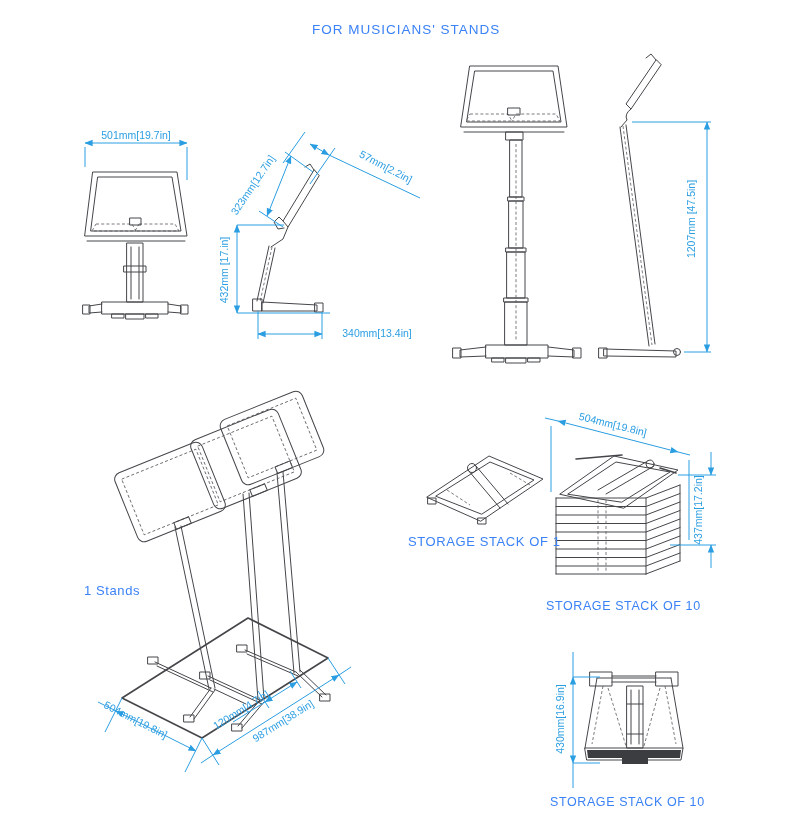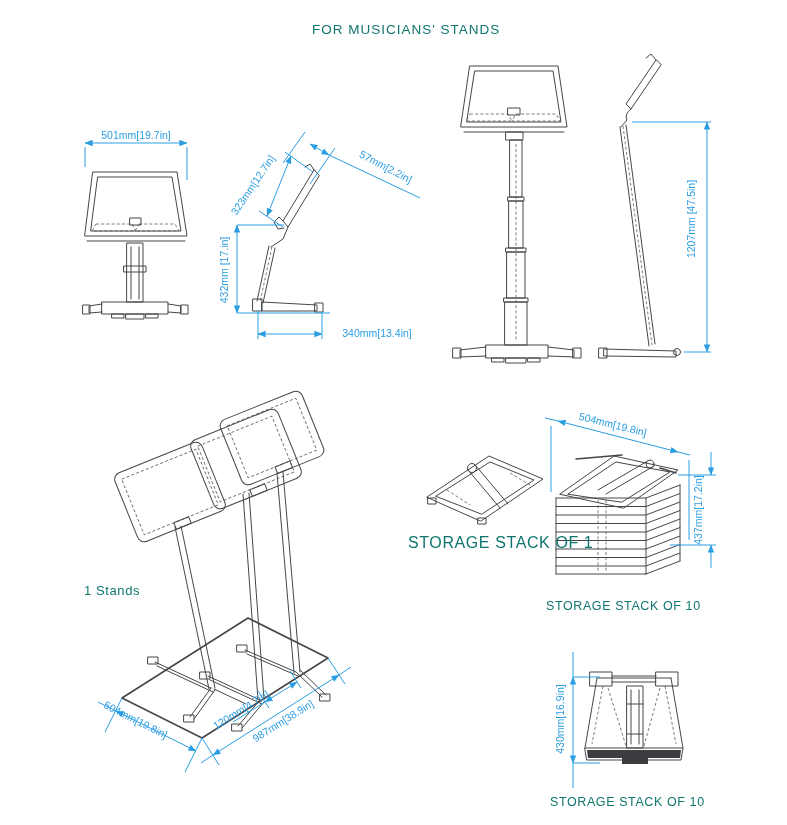--- a/index.html
+++ b/index.html
@@ -1,18 +1,18 @@
 <!DOCTYPE html>
 <html><head>
 <meta charset="utf-8">
 <style>
   html,body{margin:0;padding:0;background:#fff;}
   .canvas{position:relative;width:787px;height:825px;background:#ffffff;overflow:hidden;
           font-family:"Liberation Sans",sans-serif;}
-  .lbl{position:absolute;color:#0f766e;letter-spacing:.6px;white-space:nowrap;}
+  .lbl{position:absolute;color:#3b82f6;letter-spacing:.6px;white-space:nowrap;}
   .lbl.title{font-size:13.5px;letter-spacing:1px;}
   .lbl.sub{font-size:13px;}
   svg.sheet{position:absolute;left:0;top:0;}
   .art{stroke:#45464a;fill:none;stroke-width:1;stroke-linejoin:round;stroke-linecap:round;}
   .art2{stroke:#45464a;fill:none;stroke-width:1.6;stroke-linejoin:round;stroke-linecap:round;}
   .artd{stroke:#5a5b60;fill:none;stroke-width:.8;stroke-dasharray:3 2.2;}
   .artf{fill:#3c3d41;stroke:none;}
   .dim{stroke:#2b9ee2;fill:none;stroke-width:1;}
   .dimt{fill:#2b9ee2;font-size:10.5px;font-family:"Liberation Sans",sans-serif;}
 </style>
@@ -252,17 +252,17 @@
       <g>
         <path class="dim" d="M573,677 H600 M573,763 H600"></path>
         <path class="dim" d="M573,652 V677 M573,788 V763"></path>
         <path class="dim" marker-start="url(#ar)" marker-end="url(#ar)" d="M573,677 V763"></path>
         <text class="dimt" transform="rotate(-90 564 719)" x="564" y="719" text-anchor="middle">430mm[16.9in]</text>
       </g>
     </g>
   </svg>
 
   <div class="lbl sub" style="left:84px;top:583px;">1 Stands</div>
-  <div class="lbl sub" style="left:408px;top:534px;font-size:16px;">STORAGE STACK OF 1</div>
+  <div class="lbl sub" style="left:408px;top:534px;font-size:13px;">STORAGE STACK OF 1</div>
   <div class="lbl sub" style="left:546px;top:599px;font-size:12.5px;">STORAGE STACK OF 10</div>
   <div class="lbl sub" style="left:550px;top:795px;font-size:12.5px;">STORAGE STACK OF 10</div>
 
 </div>
 
 </body></html>

